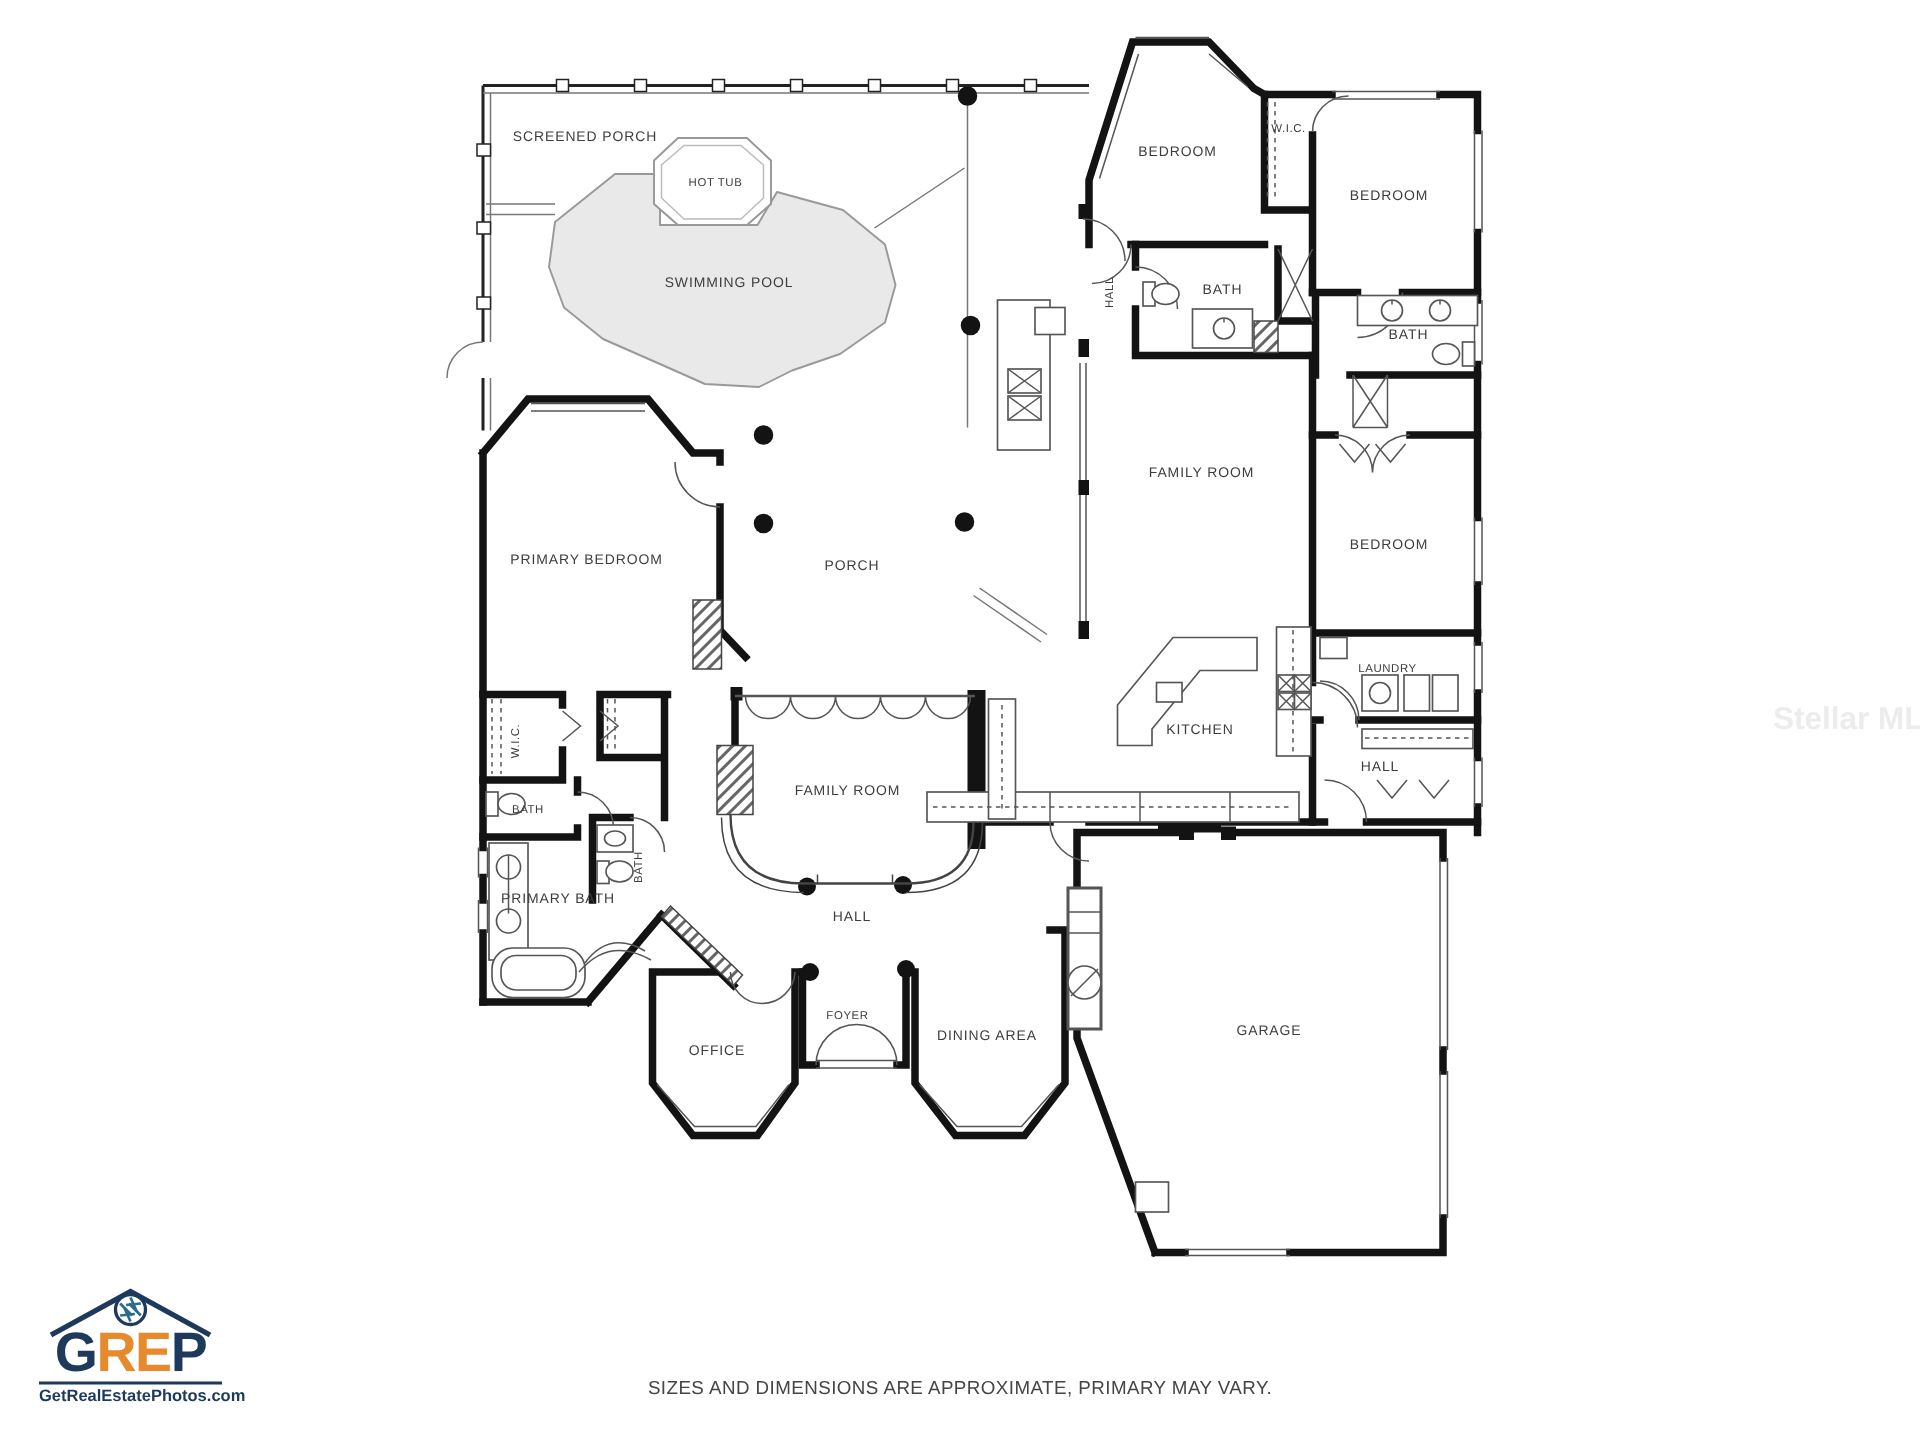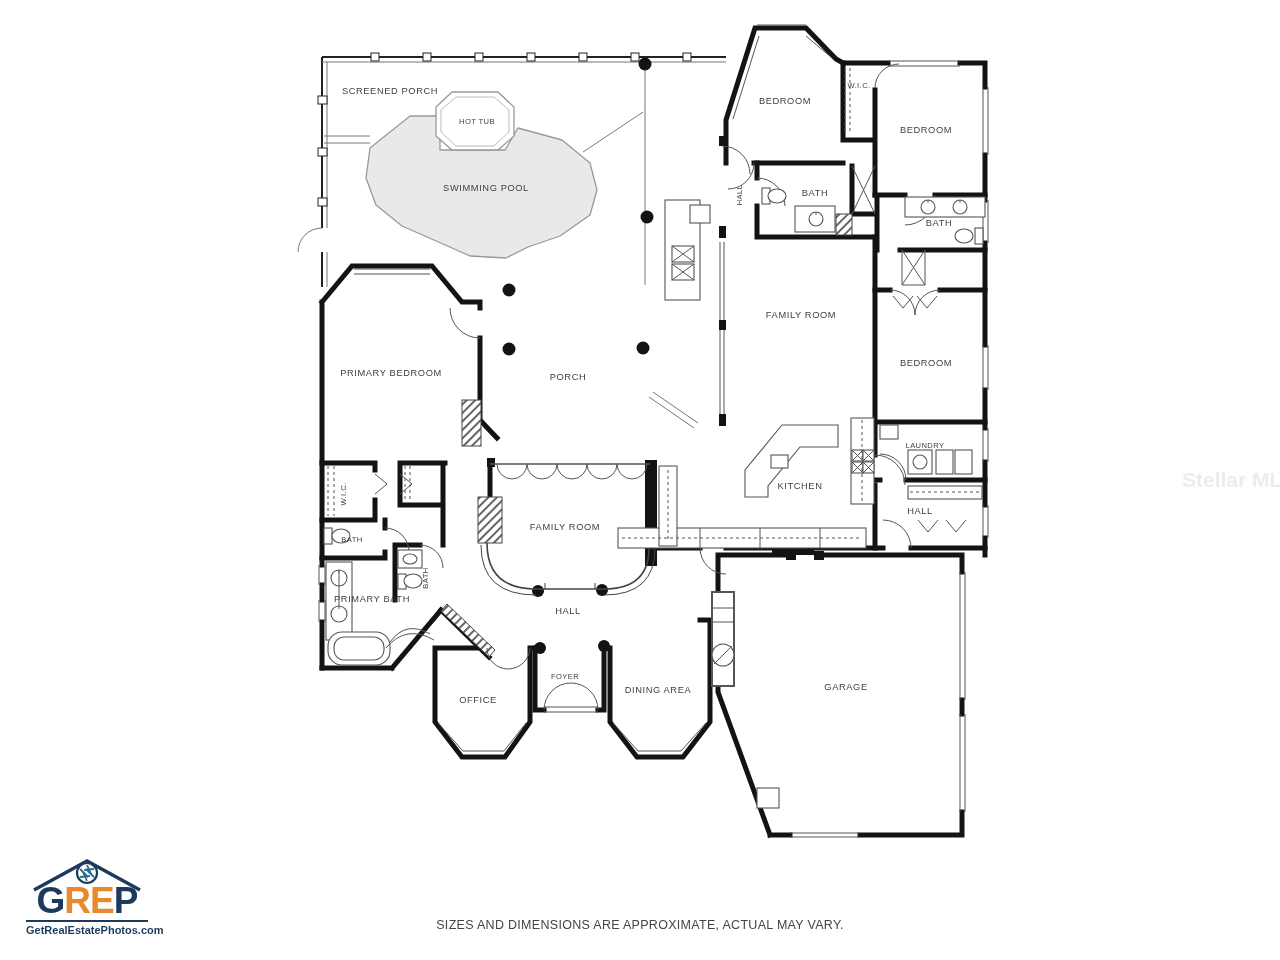--- a/index.html
+++ b/index.html
@@ -294,15 +294,15 @@
     <span class="orange">R</span>
     <span class="orange">E</span>
     <span class="navy">P</span>
   </div>
   <div class="rule"></div>
   <div class="site">GetRealEstatePhotos.com</div>
 </div>
 
 <div class="watermark">Stellar MLS</div>
 
-<div class="disclaimer">SIZES AND DIMENSIONS ARE APPROXIMATE, ACTUAL MAY VARY.</div>
+<div class="disclaimer">SIZES AND DIMENSIONS ARE APPROXIMATE, PRIMARY MAY VARY.</div>
 
 </div>
 
 </body></html>

